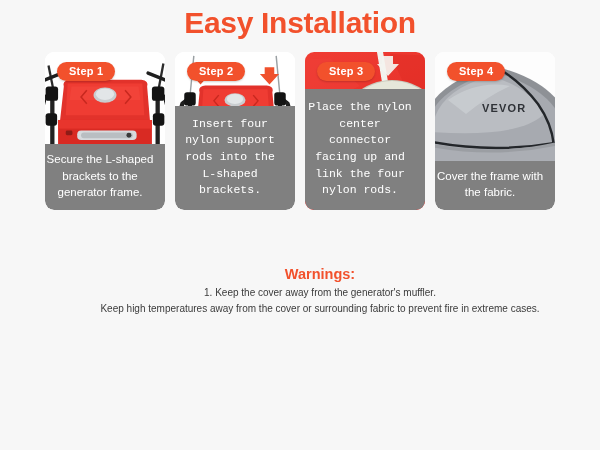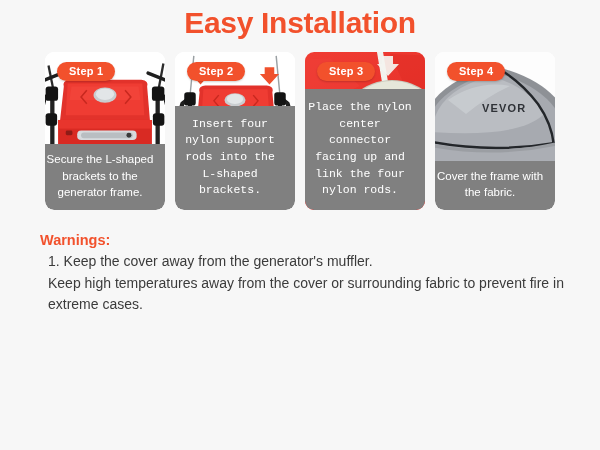--- a/index.html
+++ b/index.html
@@ -84,32 +84,32 @@
       linear-gradient(160deg,#f03c33 0%,#e8332b 40%,#d62a24 100%);
   }
 
   
   .whitebg{position:absolute;inset:0;background:#fdfdfd;}
 
   
   .warn{
     position:absolute;
     left:0;right:0;bottom:4px;
-    text-align:left;
+    text-align:center;
     padding-left:40px;
   }
   .warn-title{
     color:#f2512c;
     font-size:14.5px;
     font-weight:bold;
     margin-bottom:3px;
   }
   .warn-line{
     color:#3b3b3b;
-    font-size:14px;
+    font-size:10px;
     line-height:1.55;
     padding:0 8px;
   }
 </style>
 </head>
 <body>
 
 <div class="page">
 
   <div class="title">Easy Installation</div>

